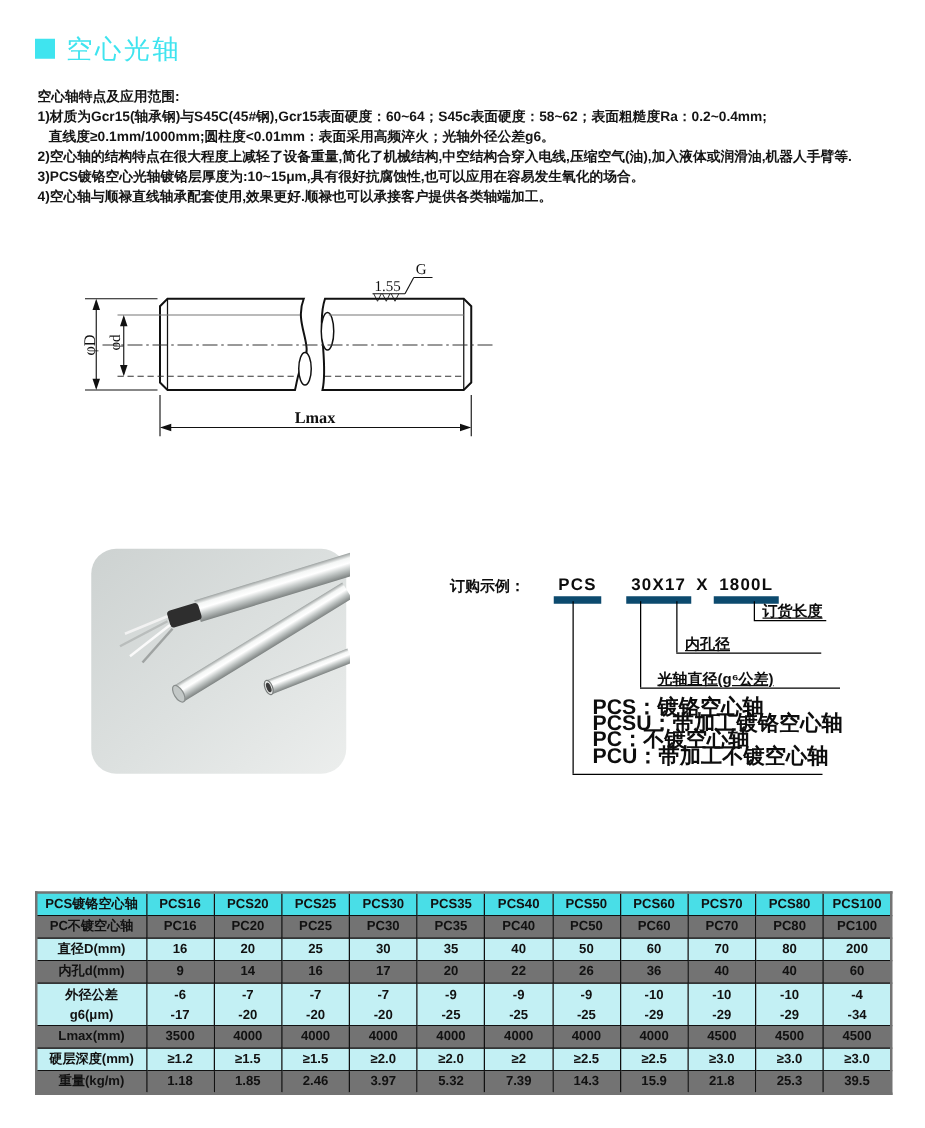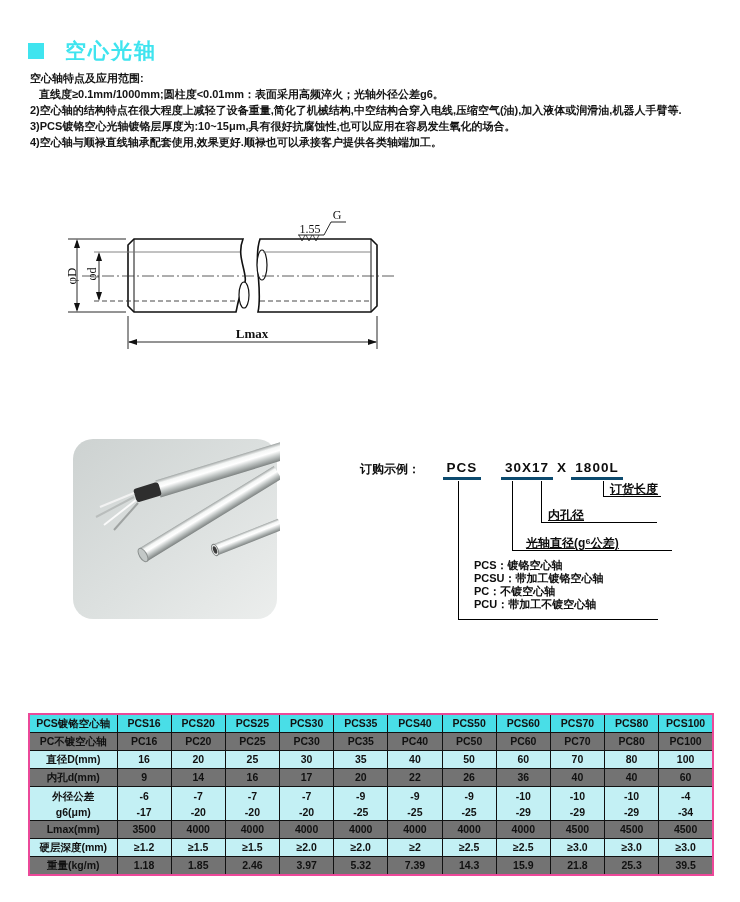--- a/index.html
+++ b/index.html
@@ -2,68 +2,69 @@
 <html><head>
 <meta charset="utf-8">
 <style>
   html,body{margin:0;padding:0;background:#fff;}
   .page{position:relative;width:740px;height:902px;background:#ffffff;overflow:hidden;
         font-family:"Liberation Sans","DejaVu Sans",sans-serif;color:#111;}
 
   
   .titlebar{position:absolute;left:28px;top:25px;display:flex;align-items:center;gap:9px;}
   .title-square{width:16px;height:16px;background:#3fe4ef;display:inline-block;}
-  .page-title{margin:12px;font-size:21px;font-weight:bold;color:#3fe4ef;letter-spacing:2px;}
+  .page-title{margin:0;font-size:21px;font-weight:normal;color:#3fe4ef;letter-spacing:2px;}
 
   
   .intro{position:absolute;left:30px;top:70px;width:700px;font-size:11px;line-height:16px;
          font-weight:600;color:#151515;}
   .intro p{margin:0;white-space:nowrap;}
   .intro p.indent{padding-left:9px;}
 
   
   .drawing{position:absolute;left:58px;top:205px;}
 
   
   .photo{position:absolute;left:70px;top:437px;}
 
   
   .ordering{position:absolute;left:360px;top:455px;width:340px;height:185px;font-weight:bold;color:#0d0d0d;}
   .ord-title{position:absolute;left:0;top:6px;font-size:12px;}
   .code{position:absolute;top:4px;height:18px;line-height:18px;text-align:center;font-size:13.5px;
         letter-spacing:1px;}
-  .code.u{border-bottom:3px solid #0c4a6e;}
+  .code.u{border-bottom:6px solid #0c4a6e;}
   .vline{position:absolute;width:0;border-left:1.5px solid #000;}
   .hline{position:absolute;height:0;border-top:1.5px solid #000;}
   .callout-label{position:absolute;font-size:12px;white-space:nowrap;text-decoration:underline;}
-  .legend{position:absolute;left:114px;top:104px;font-size:11px;line-height:13px;white-space:nowrap;}
+  .legend{position:absolute;left:114px;top:104px;font-size:17px;line-height:13px;white-space:nowrap;}
   .legend div{margin:0;}
 
   
   .spec-wrap{position:absolute;left:28px;top:713px;width:686px;}
-  table.spec{width:100%;border-collapse:collapse;table-layout:fixed;border:2px solid #ec4899;}
+  table.spec{width:100%;border-collapse:collapse;table-layout:fixed;border:2px solid #737373;}
   table.spec td{border:1px solid #111;text-align:center;vertical-align:middle;
                 font-size:10.5px;font-weight:bold;padding:0;height:17px;line-height:15px;}
   table.spec tr.r-header td{background:#49dee7;}
   table.spec tr.r-cyan td{background:#c3f0f4;}
   table.spec tr.r-white td{background:#737373;}
   table.spec td .two{line-height:16px;}
 </style>
 </head>
 <body>
 
 <div class="page">
 
   <div class="titlebar">
     <span class="title-square"></span>
     <h1 class="page-title">空心光轴</h1>
   </div>
 
   <section class="intro">
     <p>空心轴特点及应用范围:</p>
+    <p>1)材质为Gcr15(轴承钢)与S45C(45#钢),Gcr15表面硬度：60~64；S45c表面硬度：58~62；表面粗糙度Ra：0.2~0.4mm;</p>
     <p class="indent">直线度≥0.1mm/1000mm;圆柱度&lt;0.01mm：表面采用高频淬火；光轴外径公差g6。</p>
     <p>2)空心轴的结构特点在很大程度上减轻了设备重量,简化了机械结构,中空结构合穿入电线,压缩空气(油),加入液体或润滑油,机器人手臂等.</p>
     <p>3)PCS镀铬空心光轴镀铬层厚度为:10~15μm,具有很好抗腐蚀性,也可以应用在容易发生氧化的场合。</p>
     <p>4)空心轴与顺禄直线轴承配套使用,效果更好.顺禄也可以承接客户提供各类轴端加工。</p>
   </section>
 
   <svg class="drawing" width="368" height="155" viewBox="0 0 368 155">
     <g stroke="#111" fill="none" stroke-width="1.6">
 
       <path d="M 76 34 L 185 34 C 177 54 193 70 185 84 C 180 93 180 99 178 107 L 76 107 L 70 101 L 70 40 Z"></path>
@@ -247,21 +248,21 @@
             <td>16</td>
             <td>20</td>
             <td>25</td>
             <td>30</td>
             <td>35</td>
             <td>40</td>
             <td>50</td>
             <td>60</td>
             <td>70</td>
             <td>80</td>
-            <td>100</td>
+            <td>200</td>
           </tr>
           <tr class="r-white">
             <td>内孔d(mm)</td>
             <td>9</td>
             <td>14</td>
             <td>16</td>
             <td>17</td>
             <td>20</td>
             <td>22</td>
             <td>26</td>

